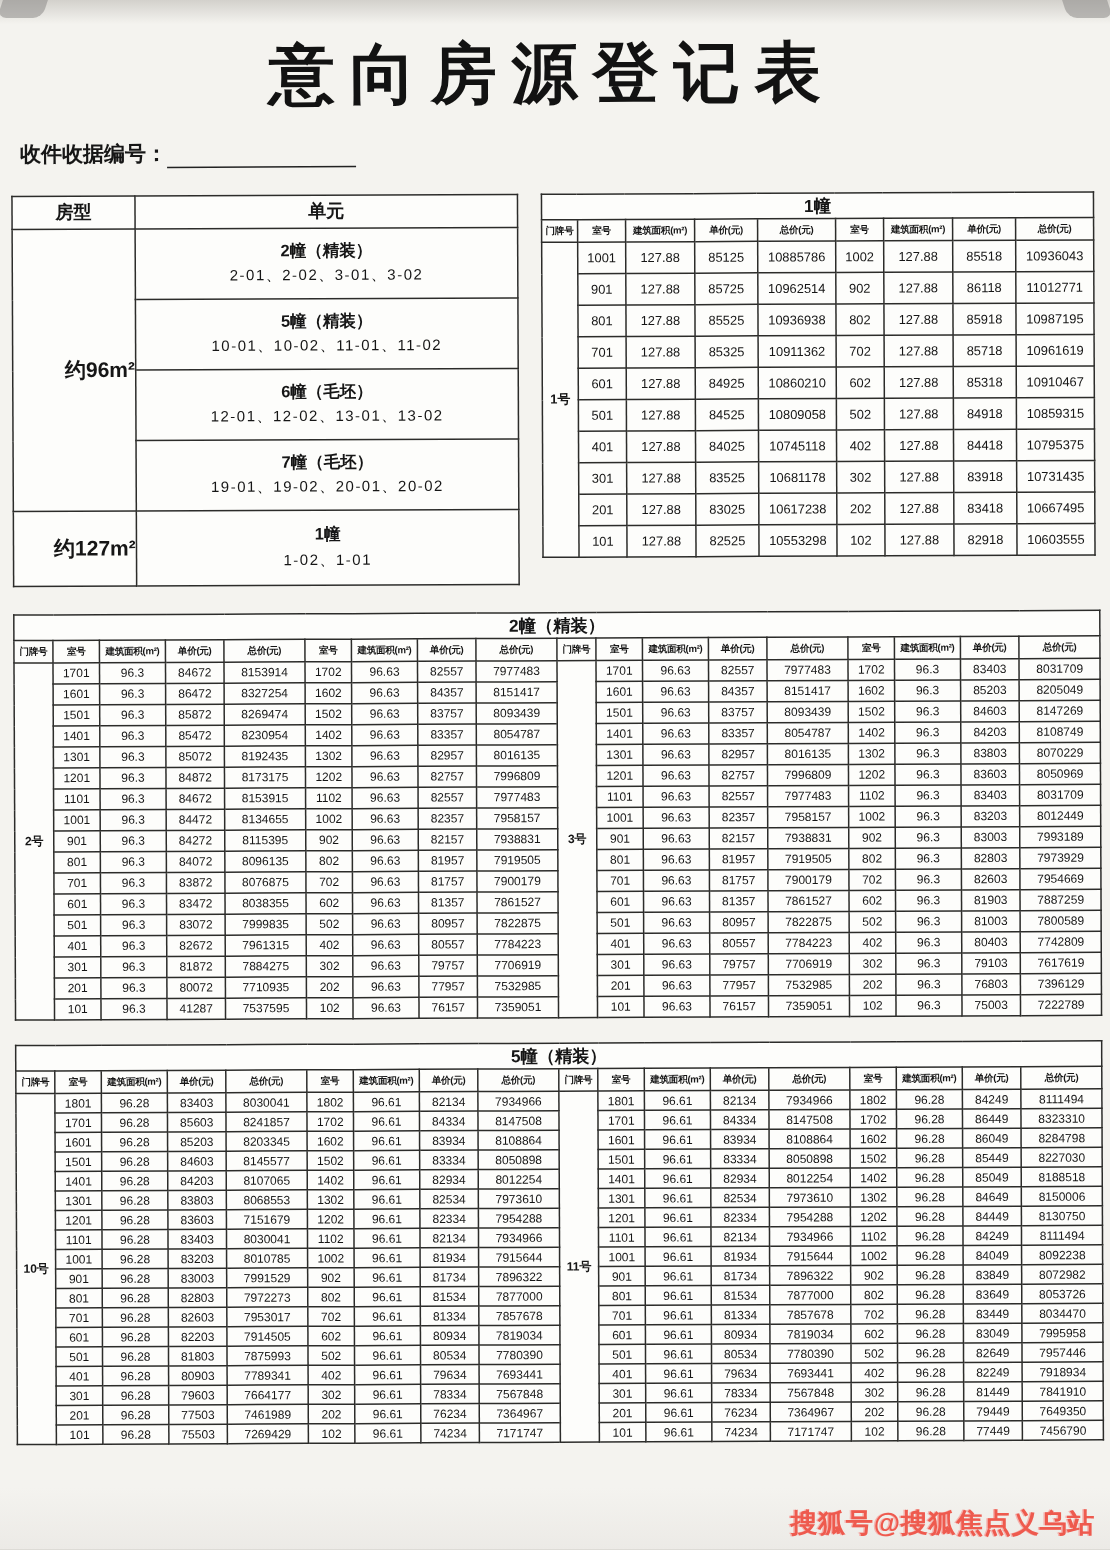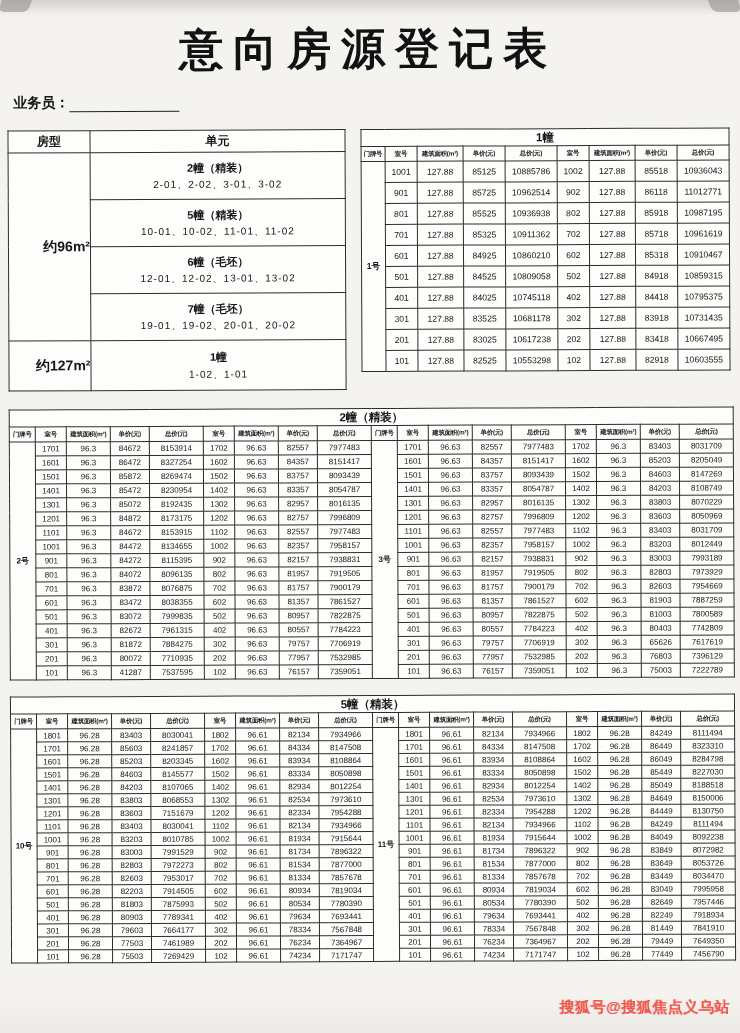--- a/index.html
+++ b/index.html
@@ -57,40 +57,40 @@
 
   .tbl-pair { width:722px; margin-top:18px; }
   .tbl-pair tbody td { font-size:8px; }
   .tbl-pair.b2 tbody td { height:14px; }
   .tbl-pair.b5 tbody td { height:13px; }
   .tbl-pair .col-lbl { width:26px; } .tbl-pair .col-room { width:31px; }
   .tbl-pair .col-area { width:44px; } .tbl-pair .col-price { width:39px; }
   .tbl-pair .col-total { width:54px; }
 
   .watermark {
-    position:absolute; right:10px; bottom:16px;
-    font-size:15px; font-weight:700; color:#ee5a4e;
+    position:absolute; right:10px; bottom:6px;
+    font-size:18px; font-weight:700; color:#ee5a4e;
     text-shadow:-1px 0 rgba(246,154,150,.7);
     letter-spacing:.5px;
   }
 </style>
 </head>
 <body>
 
 <div class="page">
   <div class="corner left"></div>
   <div class="corner right"></div>
 
   <div class="sheet">
 
     <h1 class="doc-title">意向房源登记表</h1>
 
     <div class="form-row">
       <div class="form-item">
-        <span>业务员：</span><span class="blank"></span>
+        <span>收件收据编号：</span><span class="blank" style="width:126px"></span>
       </div>
     </div>
 
     <div class="top-tables">
 
       <table class="tbl-unit">
         <colgroup>
             <col class="col-type">
             <col>
           </colgroup>
@@ -578,21 +578,21 @@
             <td>302</td>
             <td>96.63</td>
             <td>79757</td>
             <td>7706919</td>
             <td>301</td>
             <td>96.63</td>
             <td>79757</td>
             <td>7706919</td>
             <td>302</td>
             <td>96.3</td>
-            <td>65626</td>
+            <td>79103</td>
             <td>7617619</td>
           </tr>
           <tr>
             <td>201</td>
             <td>96.3</td>
             <td>80072</td>
             <td>7710935</td>
             <td>202</td>
             <td>96.63</td>
             <td>77957</td>

